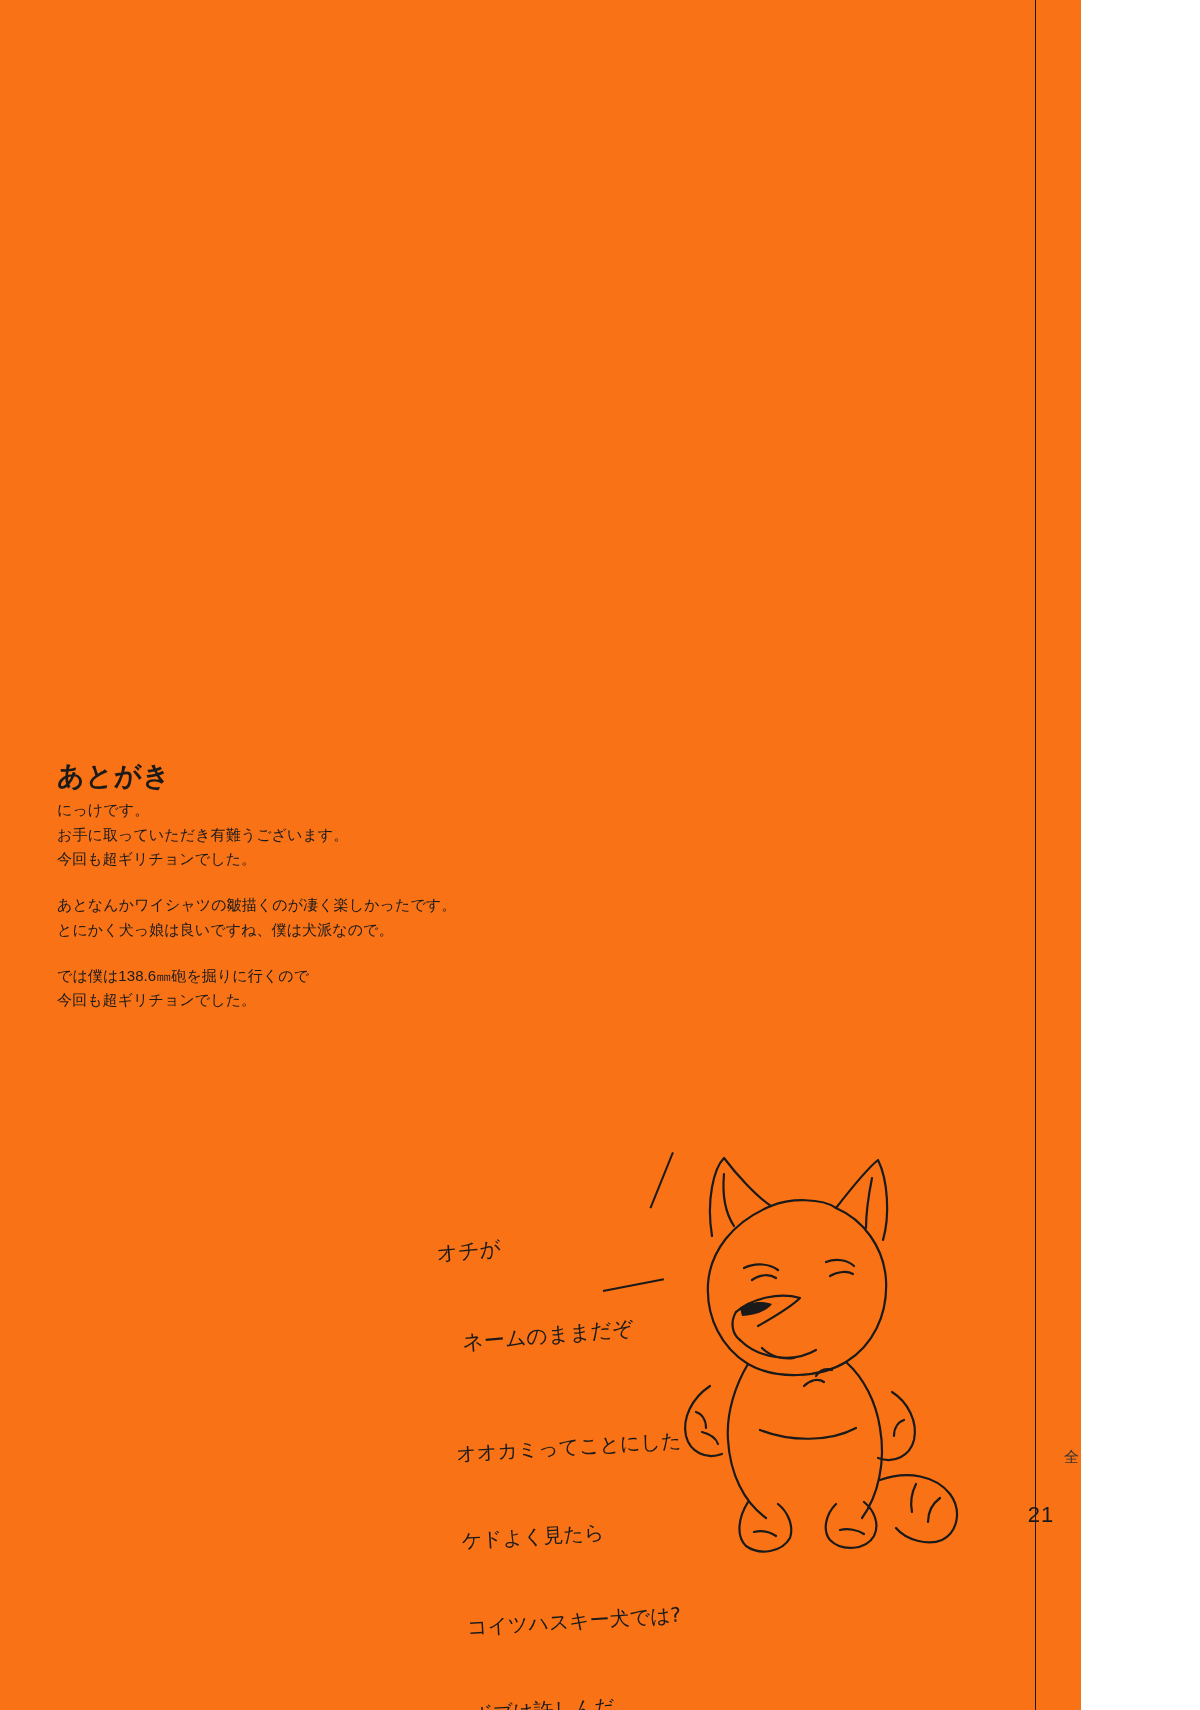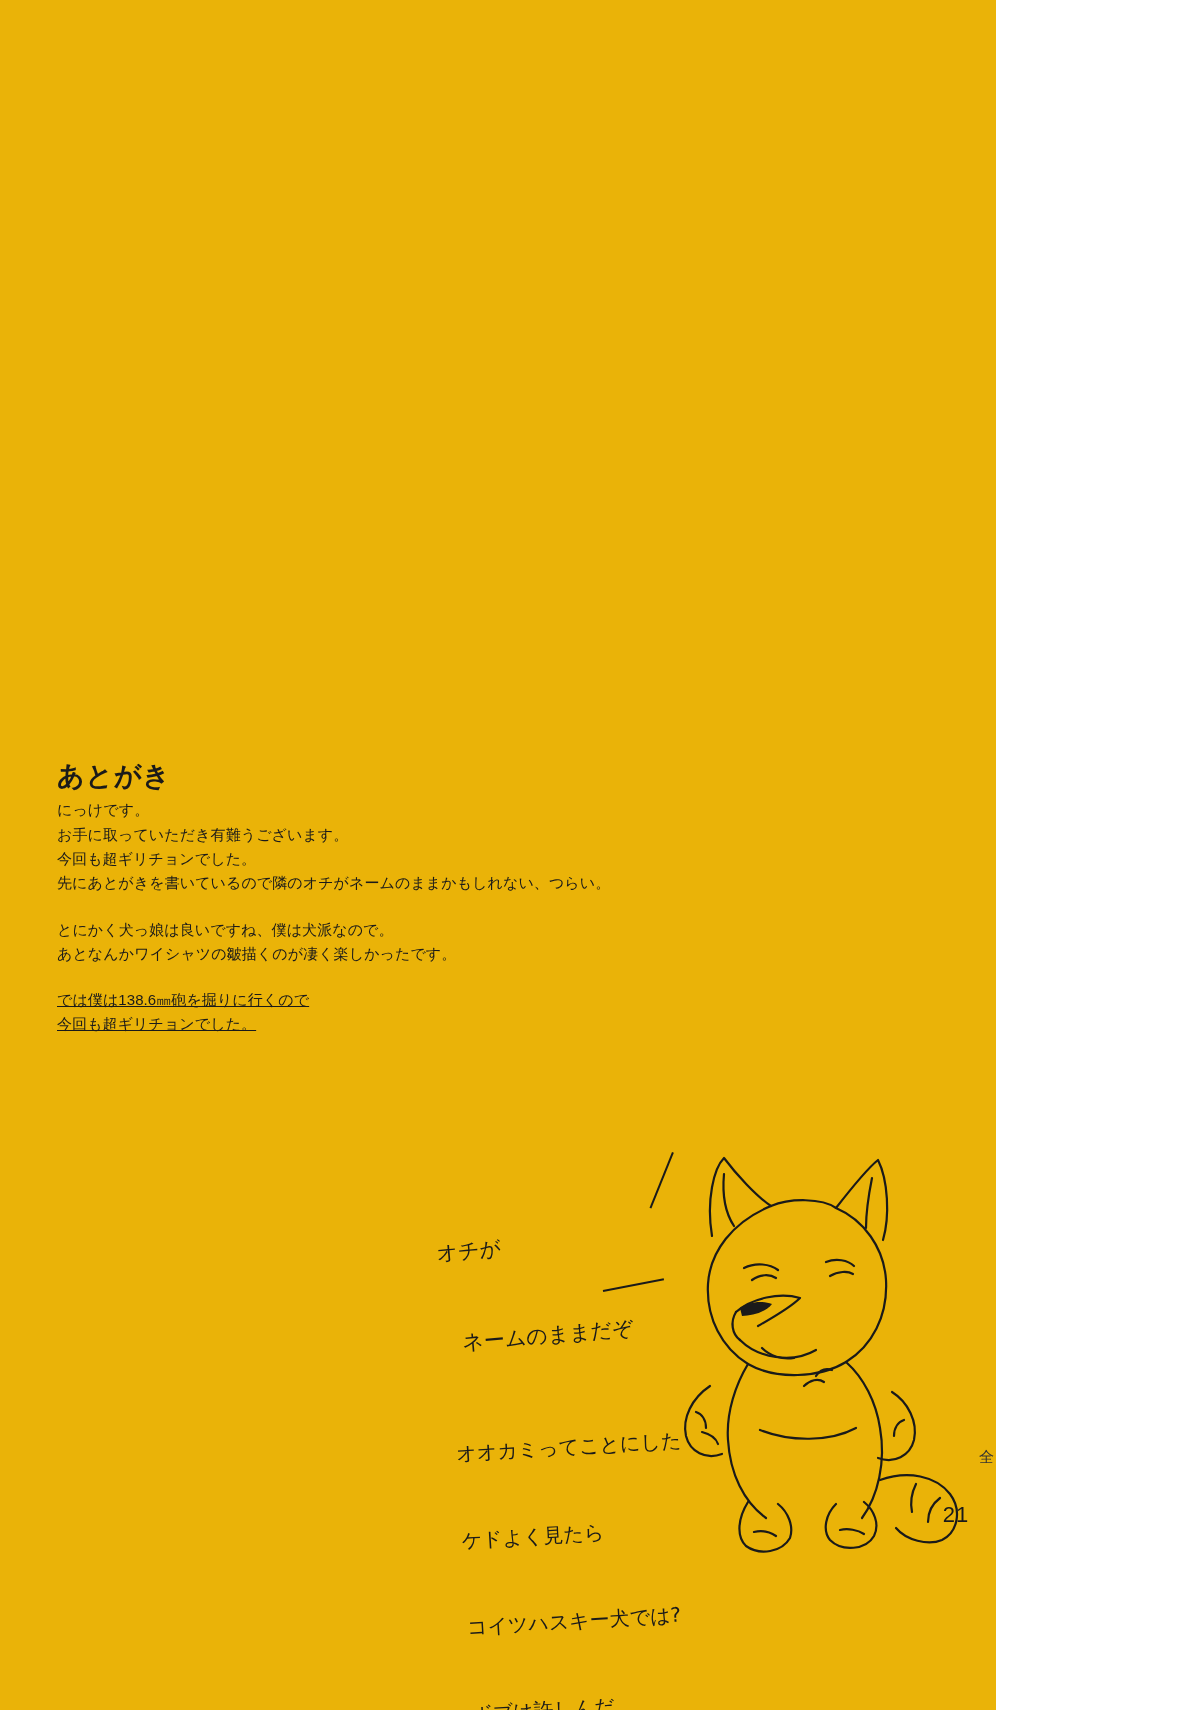--- a/index.html
+++ b/index.html
@@ -2,23 +2,23 @@
 <html><head>
 <meta charset="utf-8">
 <style>
   html, body {
     margin: 0;
     padding: 0;
     background: #ffffff;
   }
   .page {
     position: relative;
-    width: 996px;
+    width: 1081px;
     height: 1710px;
-    background: #eab308;
+    background: #f97316;
     overflow: hidden;
     font-family: "Liberation Sans", sans-serif;
     color: #1a1a1a;
   }
   
   .gutter-rule {
     position: absolute;
     top: 0;
     left: 1035px;
     width: 1px;
@@ -44,21 +44,20 @@
     font-size: 15px;
     line-height: 1.62;
     letter-spacing: 0.005em;
     white-space: nowrap;
   }
   .afterword .para {
     margin-bottom: 22px;
   }
   .afterword .para:last-child {
     margin-bottom: 13px;
-    text-decoration: underline;
   }
   
   .hand {
     position: absolute;
     font-family: "DejaVu Sans", sans-serif;
     color: #1a1a1a;
     line-height: 1.45;
     white-space: pre;
   }
   .hand-top {
@@ -130,27 +129,26 @@
 
   <div class="gutter-rule"></div>
 
   <div class="afterword">
     <div class="afterword-heading">あとがき</div>
 
     <div class="para">
       <p>にっけです。</p>
       <p>お手に取っていただき有難うございます。</p>
       <p>今回も超ギリチョンでした。</p>
-      <p>先にあとがきを書いているので隣のオチがネームのままかもしれない、つらい。</p>
     </div>
 
 
     <div class="para">
+      <p>あとなんかワイシャツの皺描くのが凄く楽しかったです。</p>
       <p>とにかく犬っ娘は良いですね、僕は犬派なので。</p>
-      <p>あとなんかワイシャツの皺描くのが凄く楽しかったです。</p>
     </div>
 
     <div class="para">
       <p>では僕は138.6㎜砲を掘りに行くので</p>
       <p>今回も超ギリチョンでした。</p>
     </div>
   </div>
 
   <div class="hand hand-top">
     <span class="hand-line">オチが</span>

